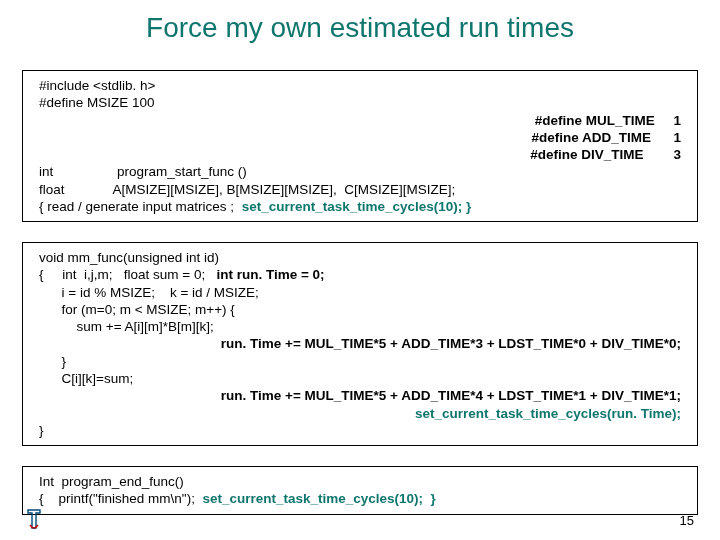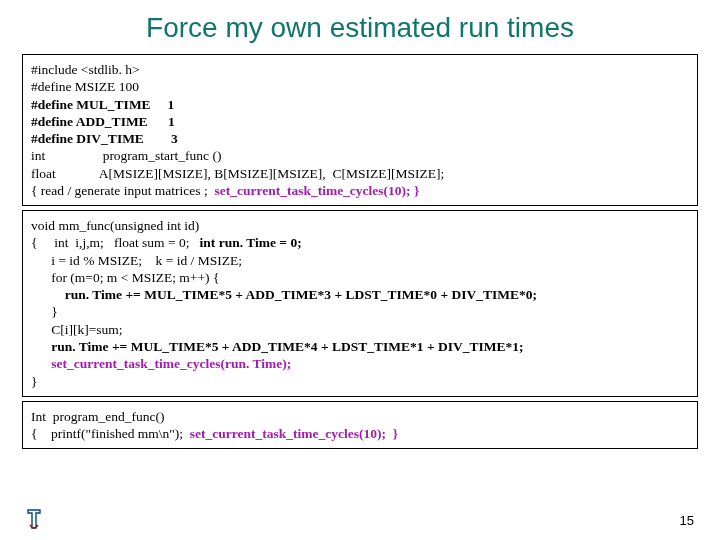--- a/index.html
+++ b/index.html
@@ -13,29 +13,29 @@
     overflow: hidden;
   }
   .title {
     text-align: center;
     font-size: 28px;
     padding: 12px 0 6px 0;
     color: #0f766e;
   }
   .code-box {
     border: 1px solid #000;
-    margin: 4px 22px;
-    padding: 6px 8px;
+    margin: 20px 22px;
+    padding: 6px 16px;
     font-size: 13.5px;
     line-height: 1.28;
     color: #000;
-    font-family: Liberation Serif, serif;
+    font-family: Liberation Sans, sans-serif;
   }
-  .bold { font-weight: bold; }
-  .red { color: #a21caf; }
+  .bold { font-weight: bold; text-align: right; }
+  .red { color: #0f766e; }
   .code-box .row { white-space: pre-wrap; }
   .page-num {
     position: absolute;
     bottom: 12px;
     right: 26px;
     font-size: 13px;
     color: #000;
     margin-left: 28px;
   }
   .logo {
@@ -61,20 +61,21 @@
   <div class="row">int                 program_start_func ()</div>
   <div class="row">float             A[MSIZE][MSIZE], B[MSIZE][MSIZE],  C[MSIZE][MSIZE];</div>
   <div class="row"><span>{ read / generate input matrices ;  </span><span class="bold red">set_current_task_time_cycles(10); }</span></div>
 </div>
 
 <div class="code-box">
   <div class="row">void mm_func(unsigned int id)</div>
   <div class="row"><span>{&nbsp;&nbsp;&nbsp;&nbsp; int &nbsp;i,j,m;&nbsp;&nbsp; float sum = 0;&nbsp;&nbsp; </span><span class="bold">int run. Time = 0;</span></div>
   <div class="row">      i = id % MSIZE;    k = id / MSIZE;</div>
   <div class="row">      for (m=0; m &lt; MSIZE; m++) {</div>
+  <div class="row">          sum += A[i][m]*B[m][k];</div>
   <div class="row bold">          run. Time += MUL_TIME*5 + ADD_TIME*3 + LDST_TIME*0 + DIV_TIME*0;</div>
   <div class="row">      }</div>
   <div class="row">      C[i][k]=sum;</div>
   <div class="row bold">      run. Time += MUL_TIME*5 + ADD_TIME*4 + LDST_TIME*1 + DIV_TIME*1;</div>
   <div class="row bold red">      set_current_task_time_cycles(run. Time);</div>
   <div class="row">}</div>
 </div>
 
 <div class="code-box">
   <div class="row">Int  program_end_func()</div>

